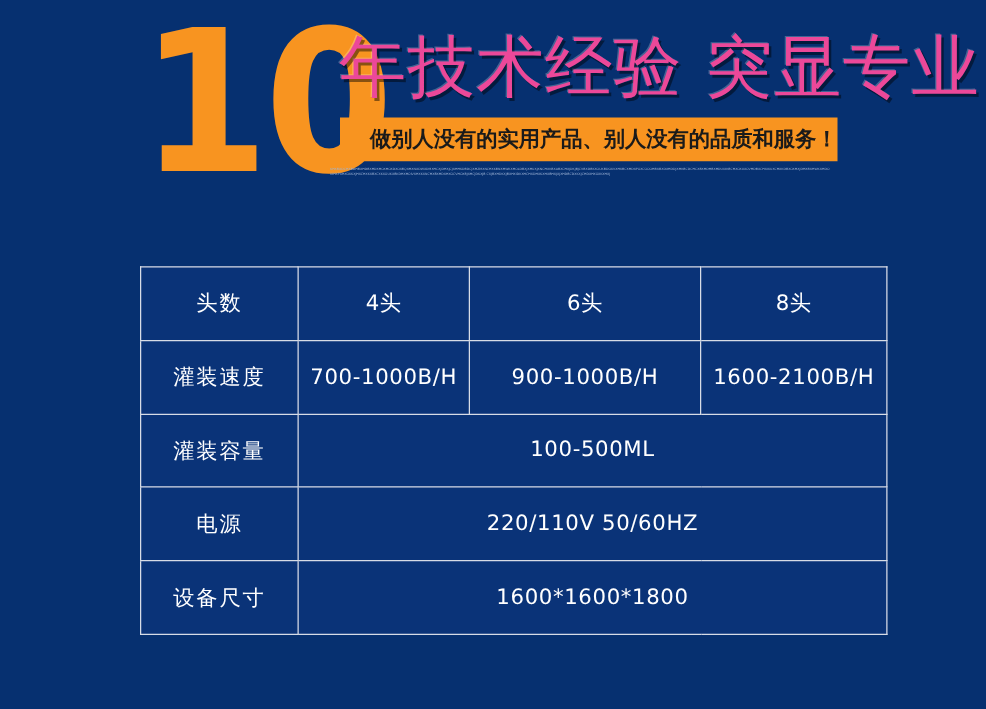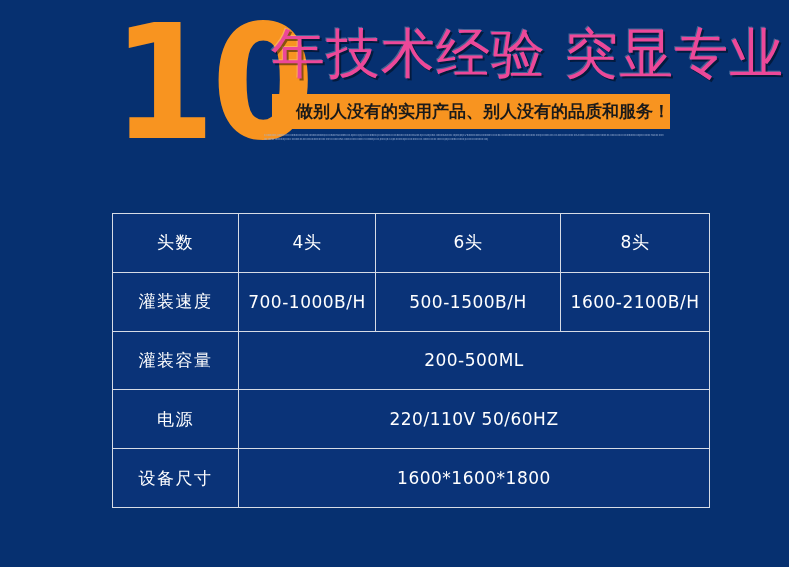--- a/index.html
+++ b/index.html
@@ -135,26 +135,26 @@
       <tbody id="spec-body">
           <tr>
             <td class="label">头数</td>
             <td>4头</td>
             <td>6头</td>
             <td>8头</td>
           </tr>
           <tr>
             <td class="label">灌装速度</td>
             <td>700-1000B/H</td>
-            <td>500-1500B/H</td>
+            <td>900-1000B/H</td>
             <td>1600-2100B/H</td>
           </tr>
           <tr>
             <td class="label">灌装容量</td>
-            <td colspan="3">200-500ML</td>
+            <td colspan="3">100-500ML</td>
           </tr>
           <tr>
             <td class="label">电源</td>
             <td colspan="3">220/110V 50/60HZ</td>
           </tr>
           <tr>
             <td class="label">设备尺寸</td>
             <td colspan="3">1600*1600*1800</td>
           </tr>
         </tbody>

